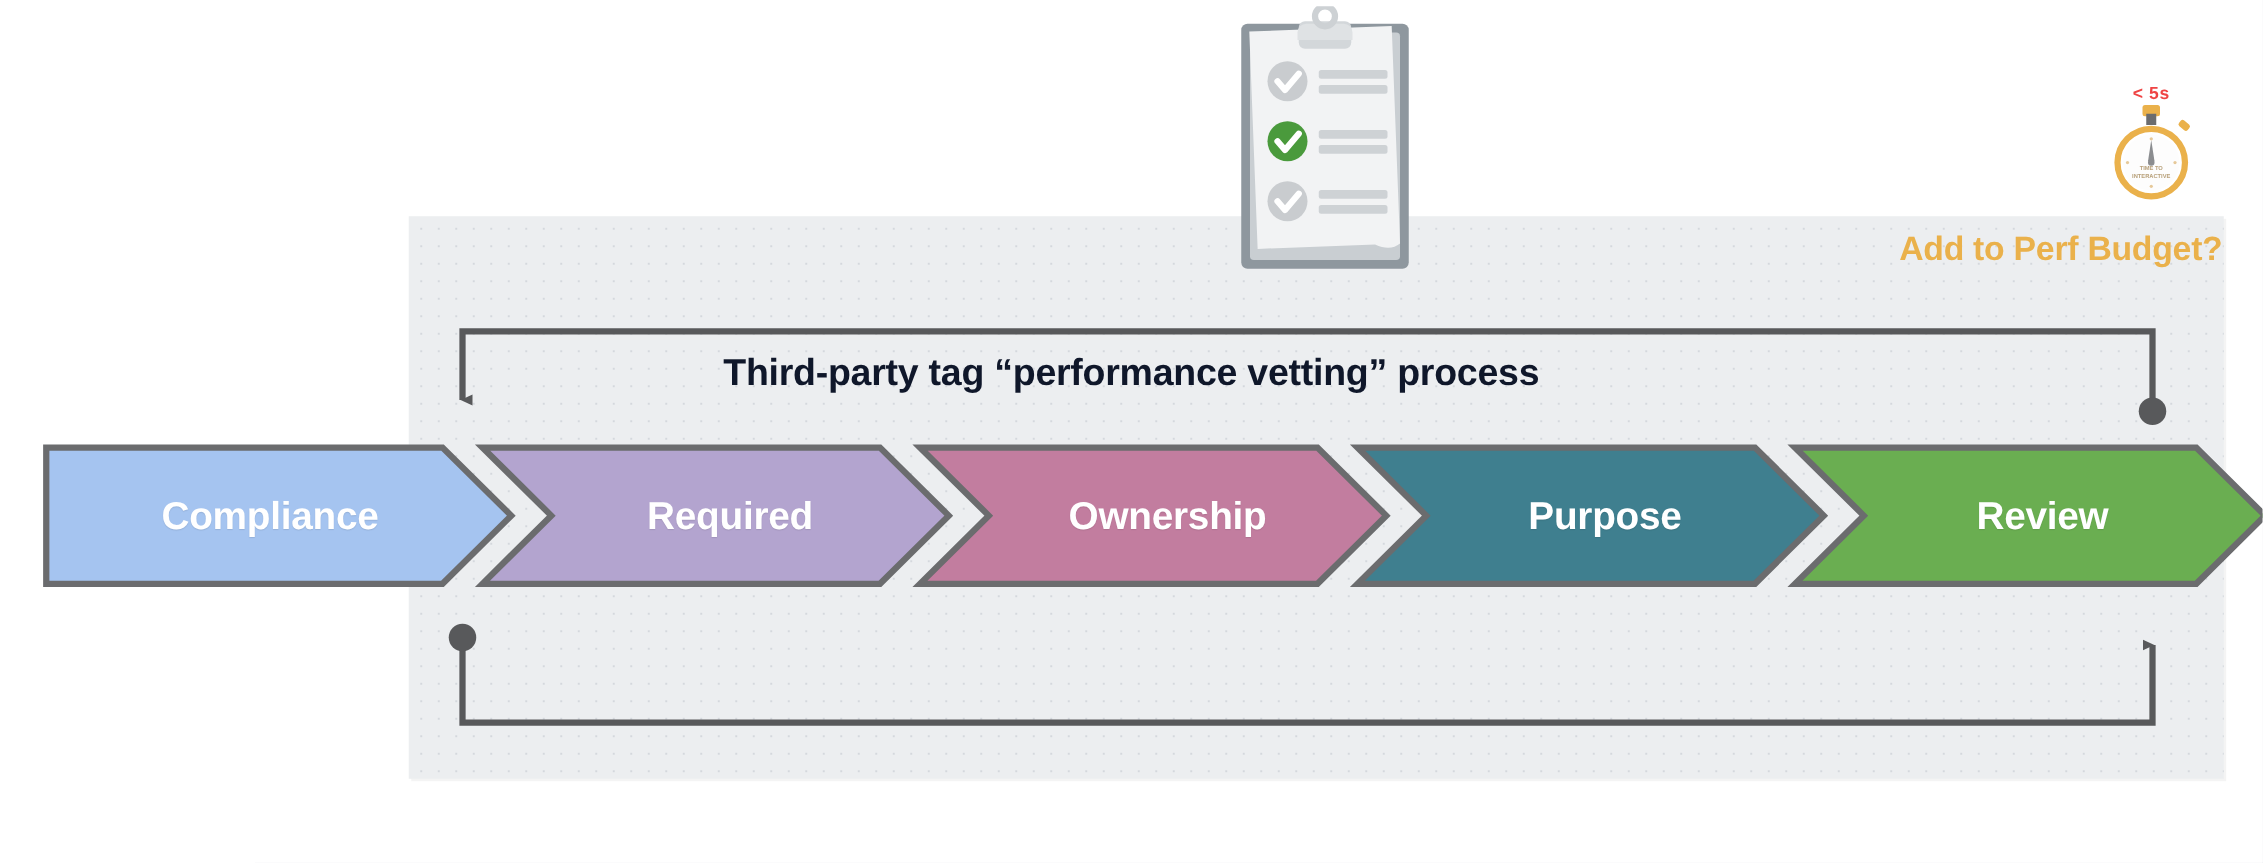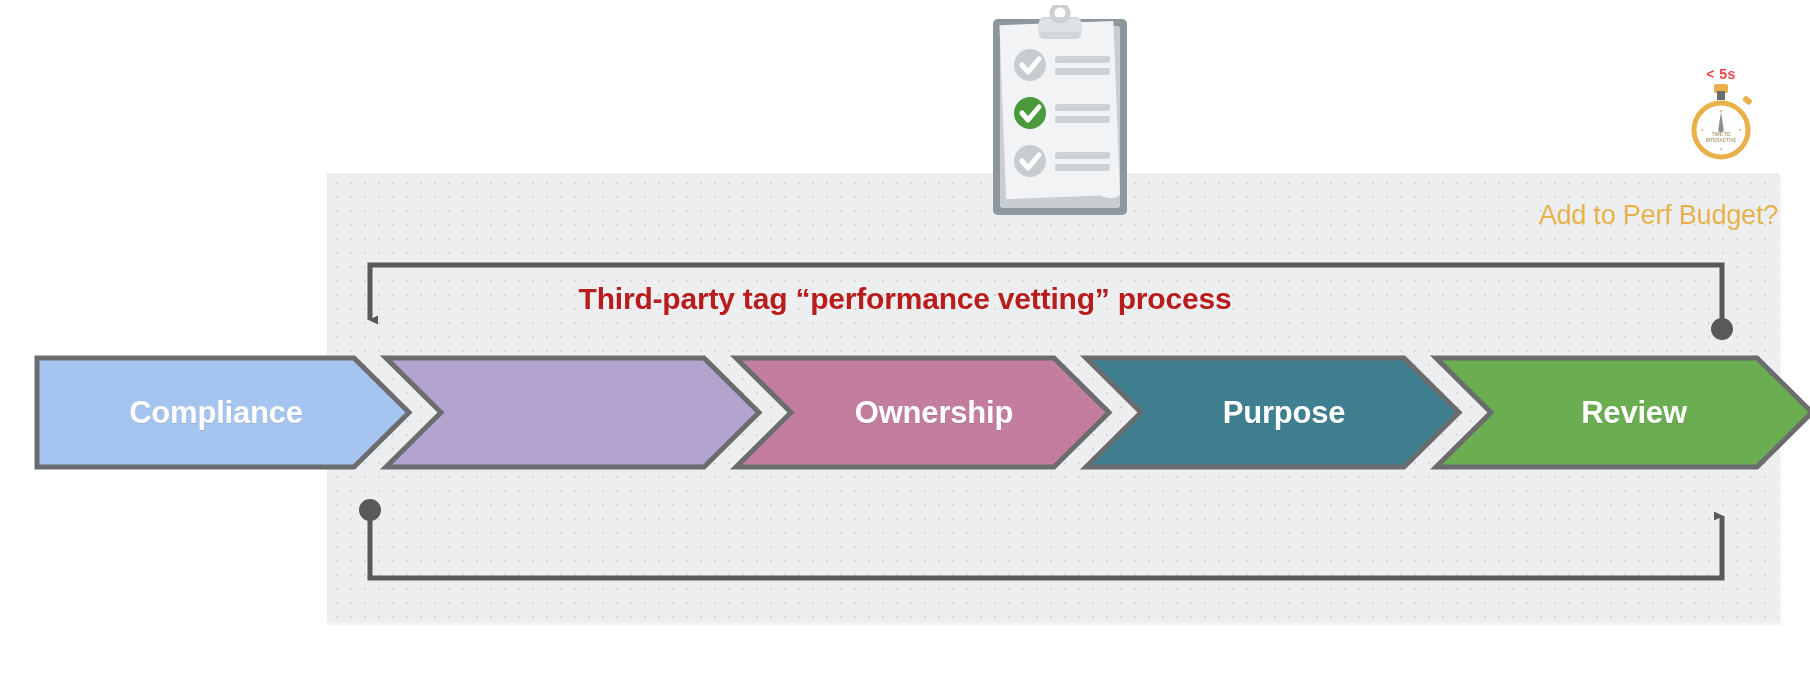--- a/index.html
+++ b/index.html
@@ -40,23 +40,23 @@
     font-size: 30px;
     font-weight: bold;
     color: #6e7174;
     letter-spacing: -0.2px;
     white-space: nowrap;
   }
 
   #perf-budget-label {
     position: absolute;
     right: 32px;
-    top: 200px;
+    top: 184px;
     font-size: 27px;
-    font-weight: normal;
+    font-weight: bold;
     color: #eab14b;
     letter-spacing: -0.2px;
     white-space: nowrap;
   }
 
   
   #chevron-row {
     position: absolute;
     left: 0;
     top: 355px;
@@ -144,39 +144,40 @@
     <path d="M1722,320 L1722,265 L370,265 L370,320" fill="none" stroke="#58595b" stroke-width="5" stroke-linecap="butt" stroke-linejoin="miter" marker-end="url(#arrow-down)"></path>
     <circle cx="1722" cy="329" r="11" fill="#58595b"></circle>
   </g>
 
   <g>
     <path d="M370,518 L370,578 L1722,578 L1722,516" fill="none" stroke="#58595b" stroke-width="5" stroke-linecap="butt" stroke-linejoin="miter" marker-end="url(#arrow-up)"></path>
     <circle cx="370" cy="510" r="11" fill="#58595b"></circle>
   </g>
 </svg>
 
-<div id="panel-heading" style="color: #b91c1c;">Third-party tag “performance vetting” process</div>
+<div id="panel-heading" style="color: #0f172a;">Third-party tag “performance vetting” process</div>
 
 <div id="perf-budget-label" style="color: rgb(234, 177, 75);">Add to Perf Budget?</div>
 
 <div id="chevron-row">
   <svg class="chevron-svg" viewBox="0 0 1810 115" xmlns="http://www.w3.org/2000/svg">
 
     <path d="M13,3 L330,3 L385,57.5 L330,112 L13,112 Z" fill="#a5c4f0" stroke="#6b6c6e" stroke-width="5" stroke-linejoin="miter"></path>
 
     <path d="M362,3 L680,3 L735,57.5 L680,112 L362,112 L417,57.5 Z" fill="#b3a4cf" stroke="#6b6c6e" stroke-width="5" stroke-linejoin="miter"></path>
 
     <path d="M712,3 L1030,3 L1085,57.5 L1030,112 L712,112 L767,57.5 Z" fill="#c27d9f" stroke="#6b6c6e" stroke-width="5" stroke-linejoin="miter"></path>
 
     <path d="M1062,3 L1380,3 L1435,57.5 L1380,112 L1062,112 L1117,57.5 Z" fill="#3f7f8f" stroke="#6b6c6e" stroke-width="5" stroke-linejoin="miter"></path>
 
     <path d="M1412,3 L1733,3 L1788,57.5 L1733,112 L1412,112 L1467,57.5 Z" fill="#6aae51" stroke="#6b6c6e" stroke-width="5" stroke-linejoin="miter"></path>
   </svg>
 
   <div class="chev-label" style="left:13px; width:358px;">Compliance</div>
+  <div class="chev-label" style="left:400px; width:320px;">Required</div>
   <div class="chev-label" style="left:750px; width:320px;">Ownership</div>
   <div class="chev-label" style="left:1100px; width:320px;">Purpose</div>
   <div class="chev-label" style="left:1450px; width:320px;">Review</div>
 </div>
 
 <div id="clipboard-illustration">
   <svg viewBox="0 0 150 220" width="150" height="220" xmlns="http://www.w3.org/2000/svg">
 
     <rect x="8" y="14" width="134" height="196" rx="5" fill="#8e979e"></rect>
     <rect x="15" y="21" width="120" height="182" rx="3" fill="#c9ced2"></rect>

